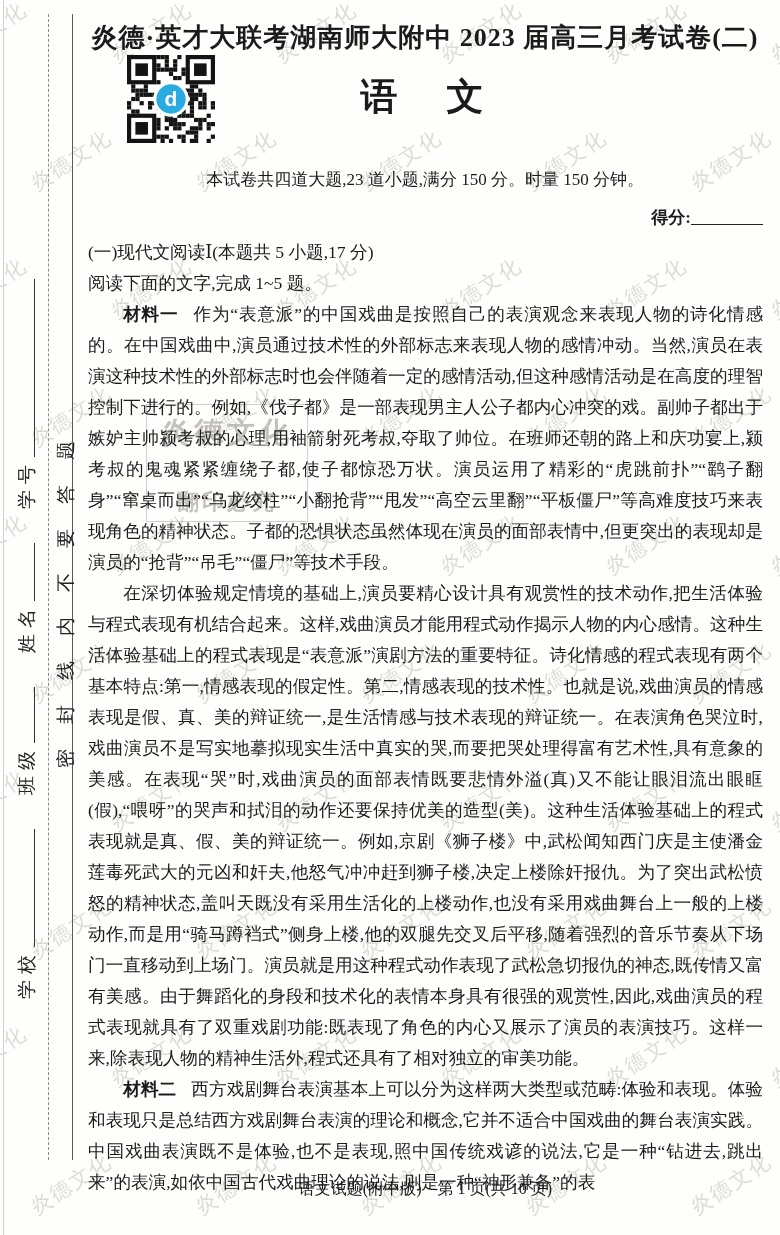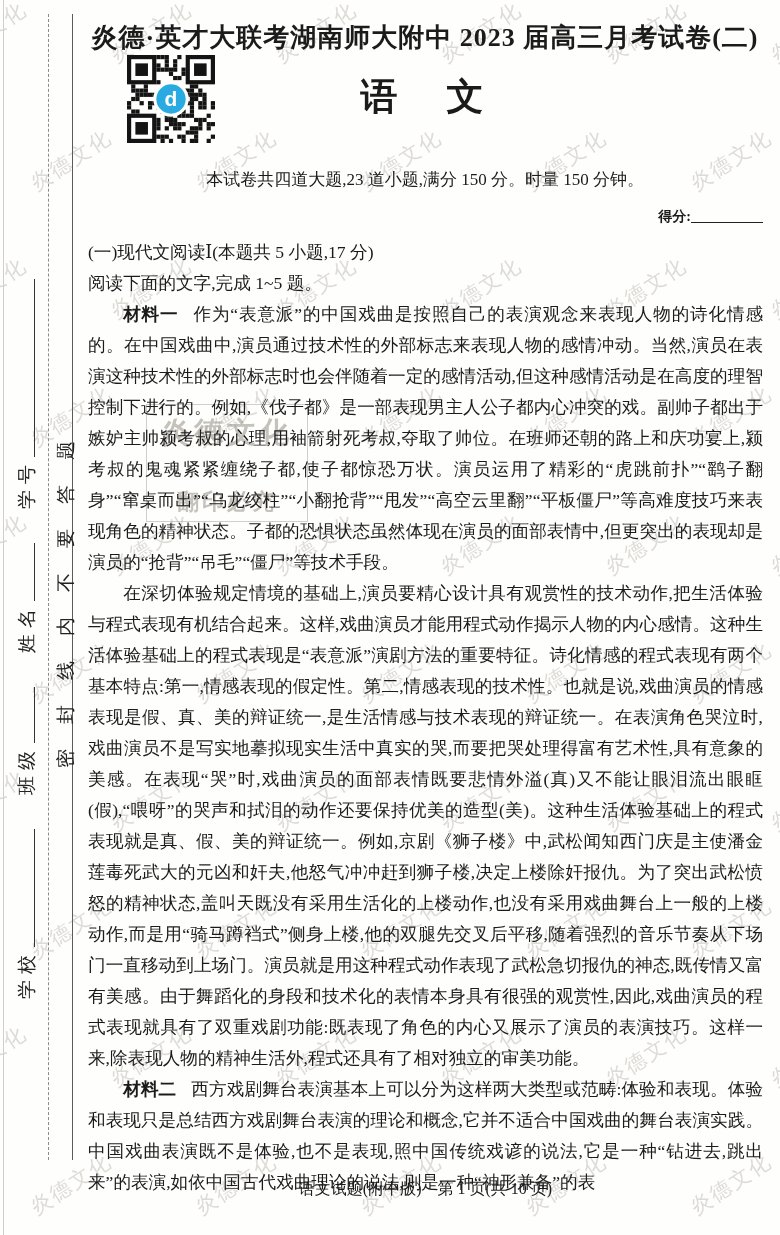--- a/index.html
+++ b/index.html
@@ -32,21 +32,21 @@
   #seal-col .v-inner{width:368px;transform:rotate(-90deg) translateX(-368px);
                      letter-spacing:25px;line-height:26px;}
   
   .exam-title{position:absolute;left:85px;top:20px;width:680px;z-index:2;
               text-align:center;font-size:26px;font-weight:bold;letter-spacing:1px;}
   .subject{position:absolute;left:85px;top:72px;width:680px;z-index:2;
            text-align:center;font-size:37px;font-weight:bold;letter-spacing:6px;}
   .paper-info{position:absolute;left:85px;top:168px;width:680px;z-index:2;
               text-align:center;font-size:17px;}
   .score-row{position:absolute;left:88px;top:206px;width:675px;z-index:2;
-             text-align:right;font-size:14px;font-weight:bold;}
+             text-align:right;font-size:17px;font-weight:bold;}
   .score-line{display:inline-block;width:72px;height:16px;border-bottom:1px solid #222;vertical-align:-2px;}
   #qr-box{position:absolute;left:127px;top:55px;width:88px;height:88px;z-index:2;}
   
   .main{position:absolute;left:88px;top:237px;width:675px;z-index:2;
         font-size:17.6px;line-height:31px;}
   .main p{margin:0;text-align:justify;}
   .h-bold{font-weight:bold;}
   .para{text-indent:2em;}
   .mlabel{font-weight:bold;margin-right:0.85em;}
   .attribution{text-align:right !important;}

